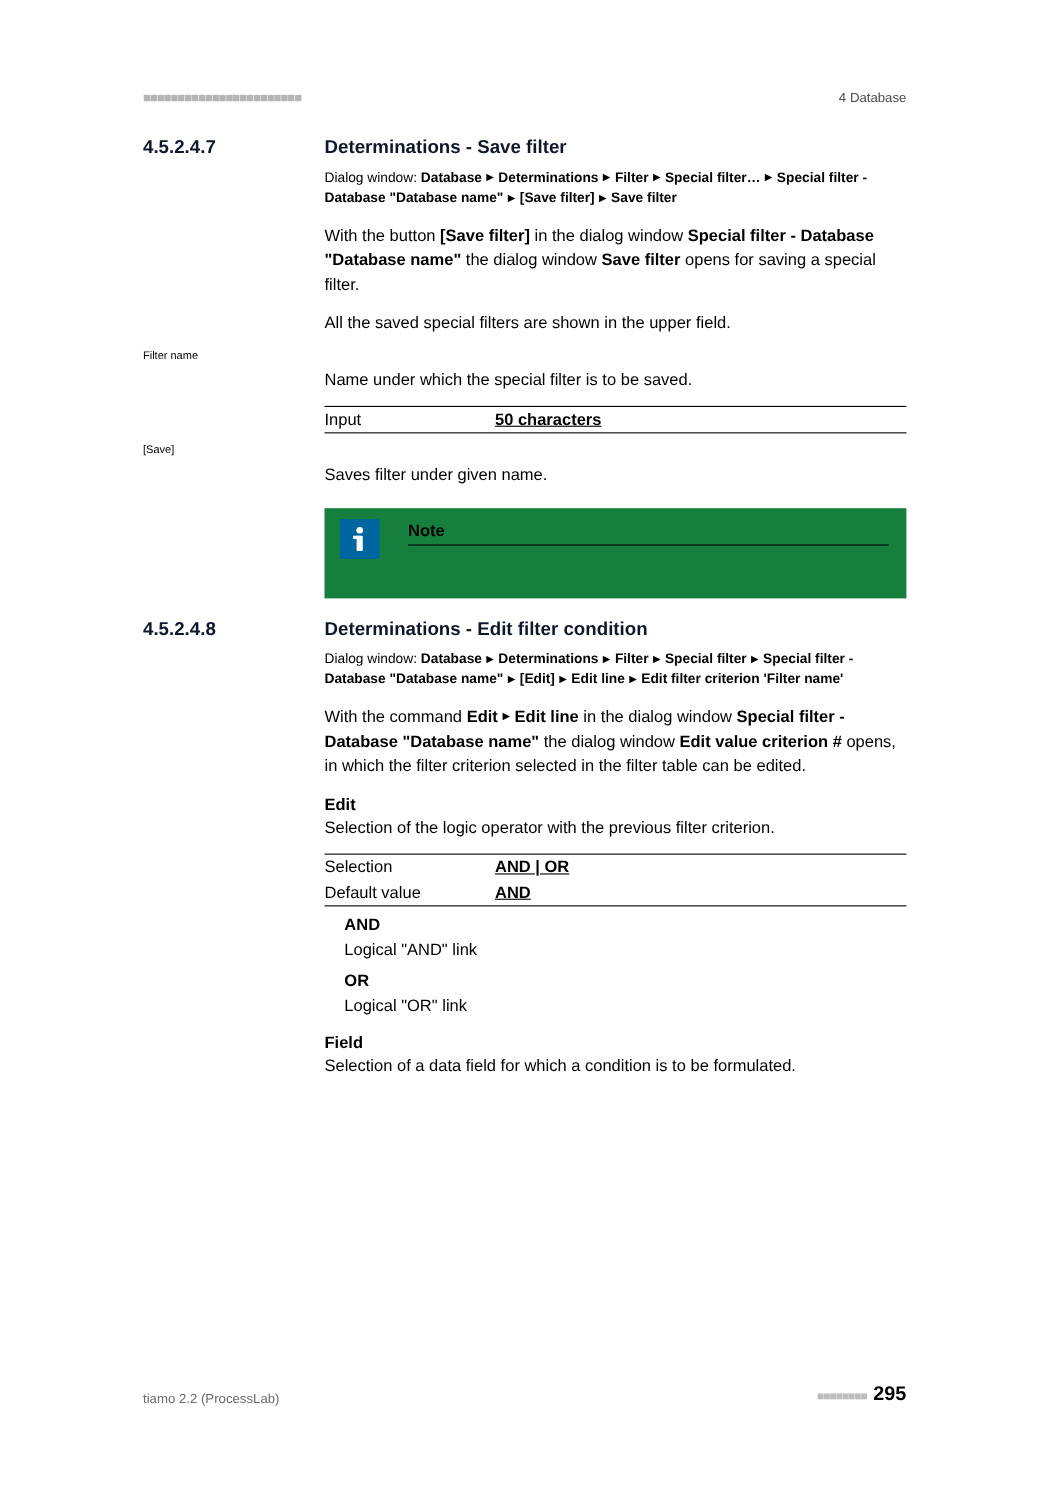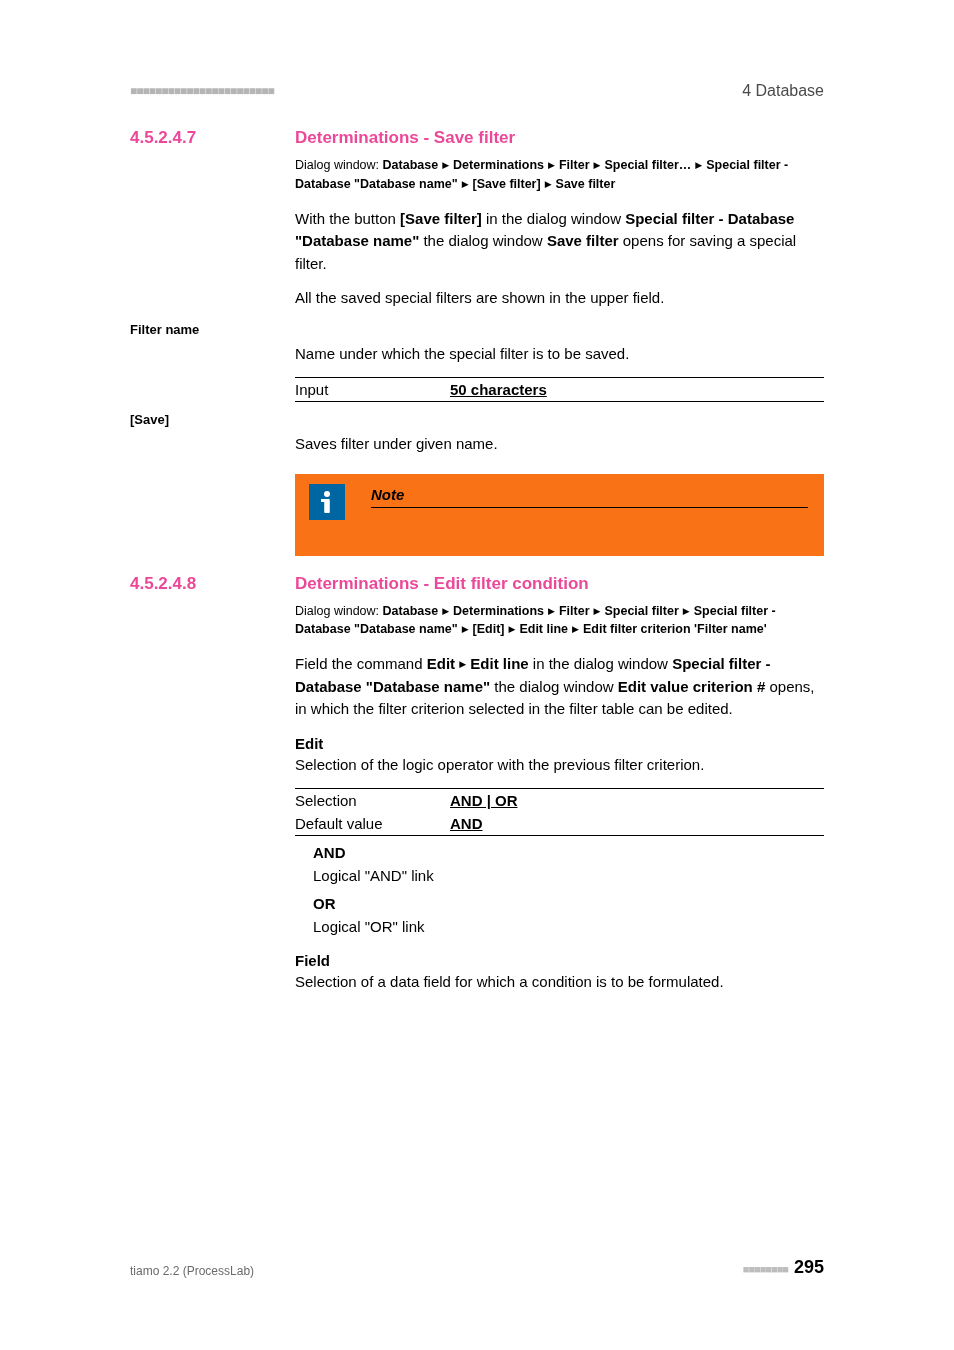--- a/index.html
+++ b/index.html
@@ -27,24 +27,24 @@
     color: #7a7a7a;
     margin-bottom: 28px;
   }
   .header-left {
     letter-spacing: -1px;
     color: #b5b5b5;
     font-weight: bold;
   }
   .header-right {
     color: #4a4a4a;
-    font-size: 16px;
+    font-size: 12px;
   }
   .h3 {
-    color: #ec4899;
+    color: #0f172a;
     font-weight: 800;
     font-size: 17px;
     margin: 12px 0 8px 0;
     display: flex;
   }
   .h3 .num {
     width: 165px;
     flex: 0 0 165px;
   }
   .h3 .txt {
@@ -65,22 +65,22 @@
     position: relative;
     top: -1px;
   }
   .para {
     font-size: 15px;
     line-height: 1.5;
     margin: 6px 0 12px 0;
   }
   .para b { font-weight: 700; }
   .leftlabel {
-    font-weight: 700;
-    font-size: 13px;
+    font-weight: 400;
+    font-size: 10px;
     margin: 10px 0 2px 0;
   }
   .table2 {
     width: 100%;
     border-collapse: collapse;
     font-size: 15px;
     margin: 12px 0 4px 0;
   }
   .table2 td {
     padding: 3px 0;
@@ -90,24 +90,23 @@
     font-weight: 400;
   }
   .table2 td.v {
     font-weight: 700;
     text-decoration: underline;
   }
   .ruletop td { border-top: 1px solid #000; }
   .rulebot td { border-bottom: 1px solid #000; }
   .note-box {
     margin: 18px 0 10px 0;
-    background: #f97316;
+    background: #15803d;
     padding: 14px 16px 16px 16px;
     position: relative;
-    font-style: italic;
   }
   .note-icon {
     position: absolute;
     left: 14px;
     top: 10px;
     width: 36px;
     height: 36px;
     background: #0066a1;
   }
   .note-icon svg { display:block; }
@@ -223,21 +222,21 @@
     <span class="num">4.5.2.4.8</span>
     <span class="txt">Determinations - Edit filter condition</span>
   </div>
 
   <div class="block">
     <div class="dlg">
       <span>Dialog window: </span><b>Database</b><span class="sep"></span><b>Determinations</b><span class="sep"></span><b>Filter</b><span class="sep"></span><b>Special filter</b><span class="sep"></span><b>Special filter - Database "Database name"</b><span class="sep"></span><b>[Edit]</b><span class="sep"></span><b>Edit line</b><span class="sep"></span><b>Edit filter criterion 'Filter name'</b>
     </div>
 
     <div class="para">
-      <span>Field the command </span><b>Edit</b> <span style="font-size:9px;position:relative;top:-2px;">▶</span> <b>Edit line</b><span> in the dialog window </span><b>Special filter - Database "Database name"</b><span> the dialog window </span><b>Edit value criterion #</b><span> opens, in which the filter criterion selected in the filter table can be edited.</span>
+      <span>With the command </span><b>Edit</b> <span style="font-size:9px;position:relative;top:-2px;">▶</span> <b>Edit line</b><span> in the dialog window </span><b>Special filter - Database "Database name"</b><span> the dialog window </span><b>Edit value criterion #</b><span> opens, in which the filter criterion selected in the filter table can be edited.</span>
     </div>
 
     <div class="subhead">Edit</div>
     <div class="para" style="margin-top:2px;">Selection of the logic operator with the previous filter criterion.</div>
 
     <table class="table2">
       <tbody>
           <tr class="ruletop">
         <td class="l">Selection</td>
         <td class="v">AND | OR</td>

